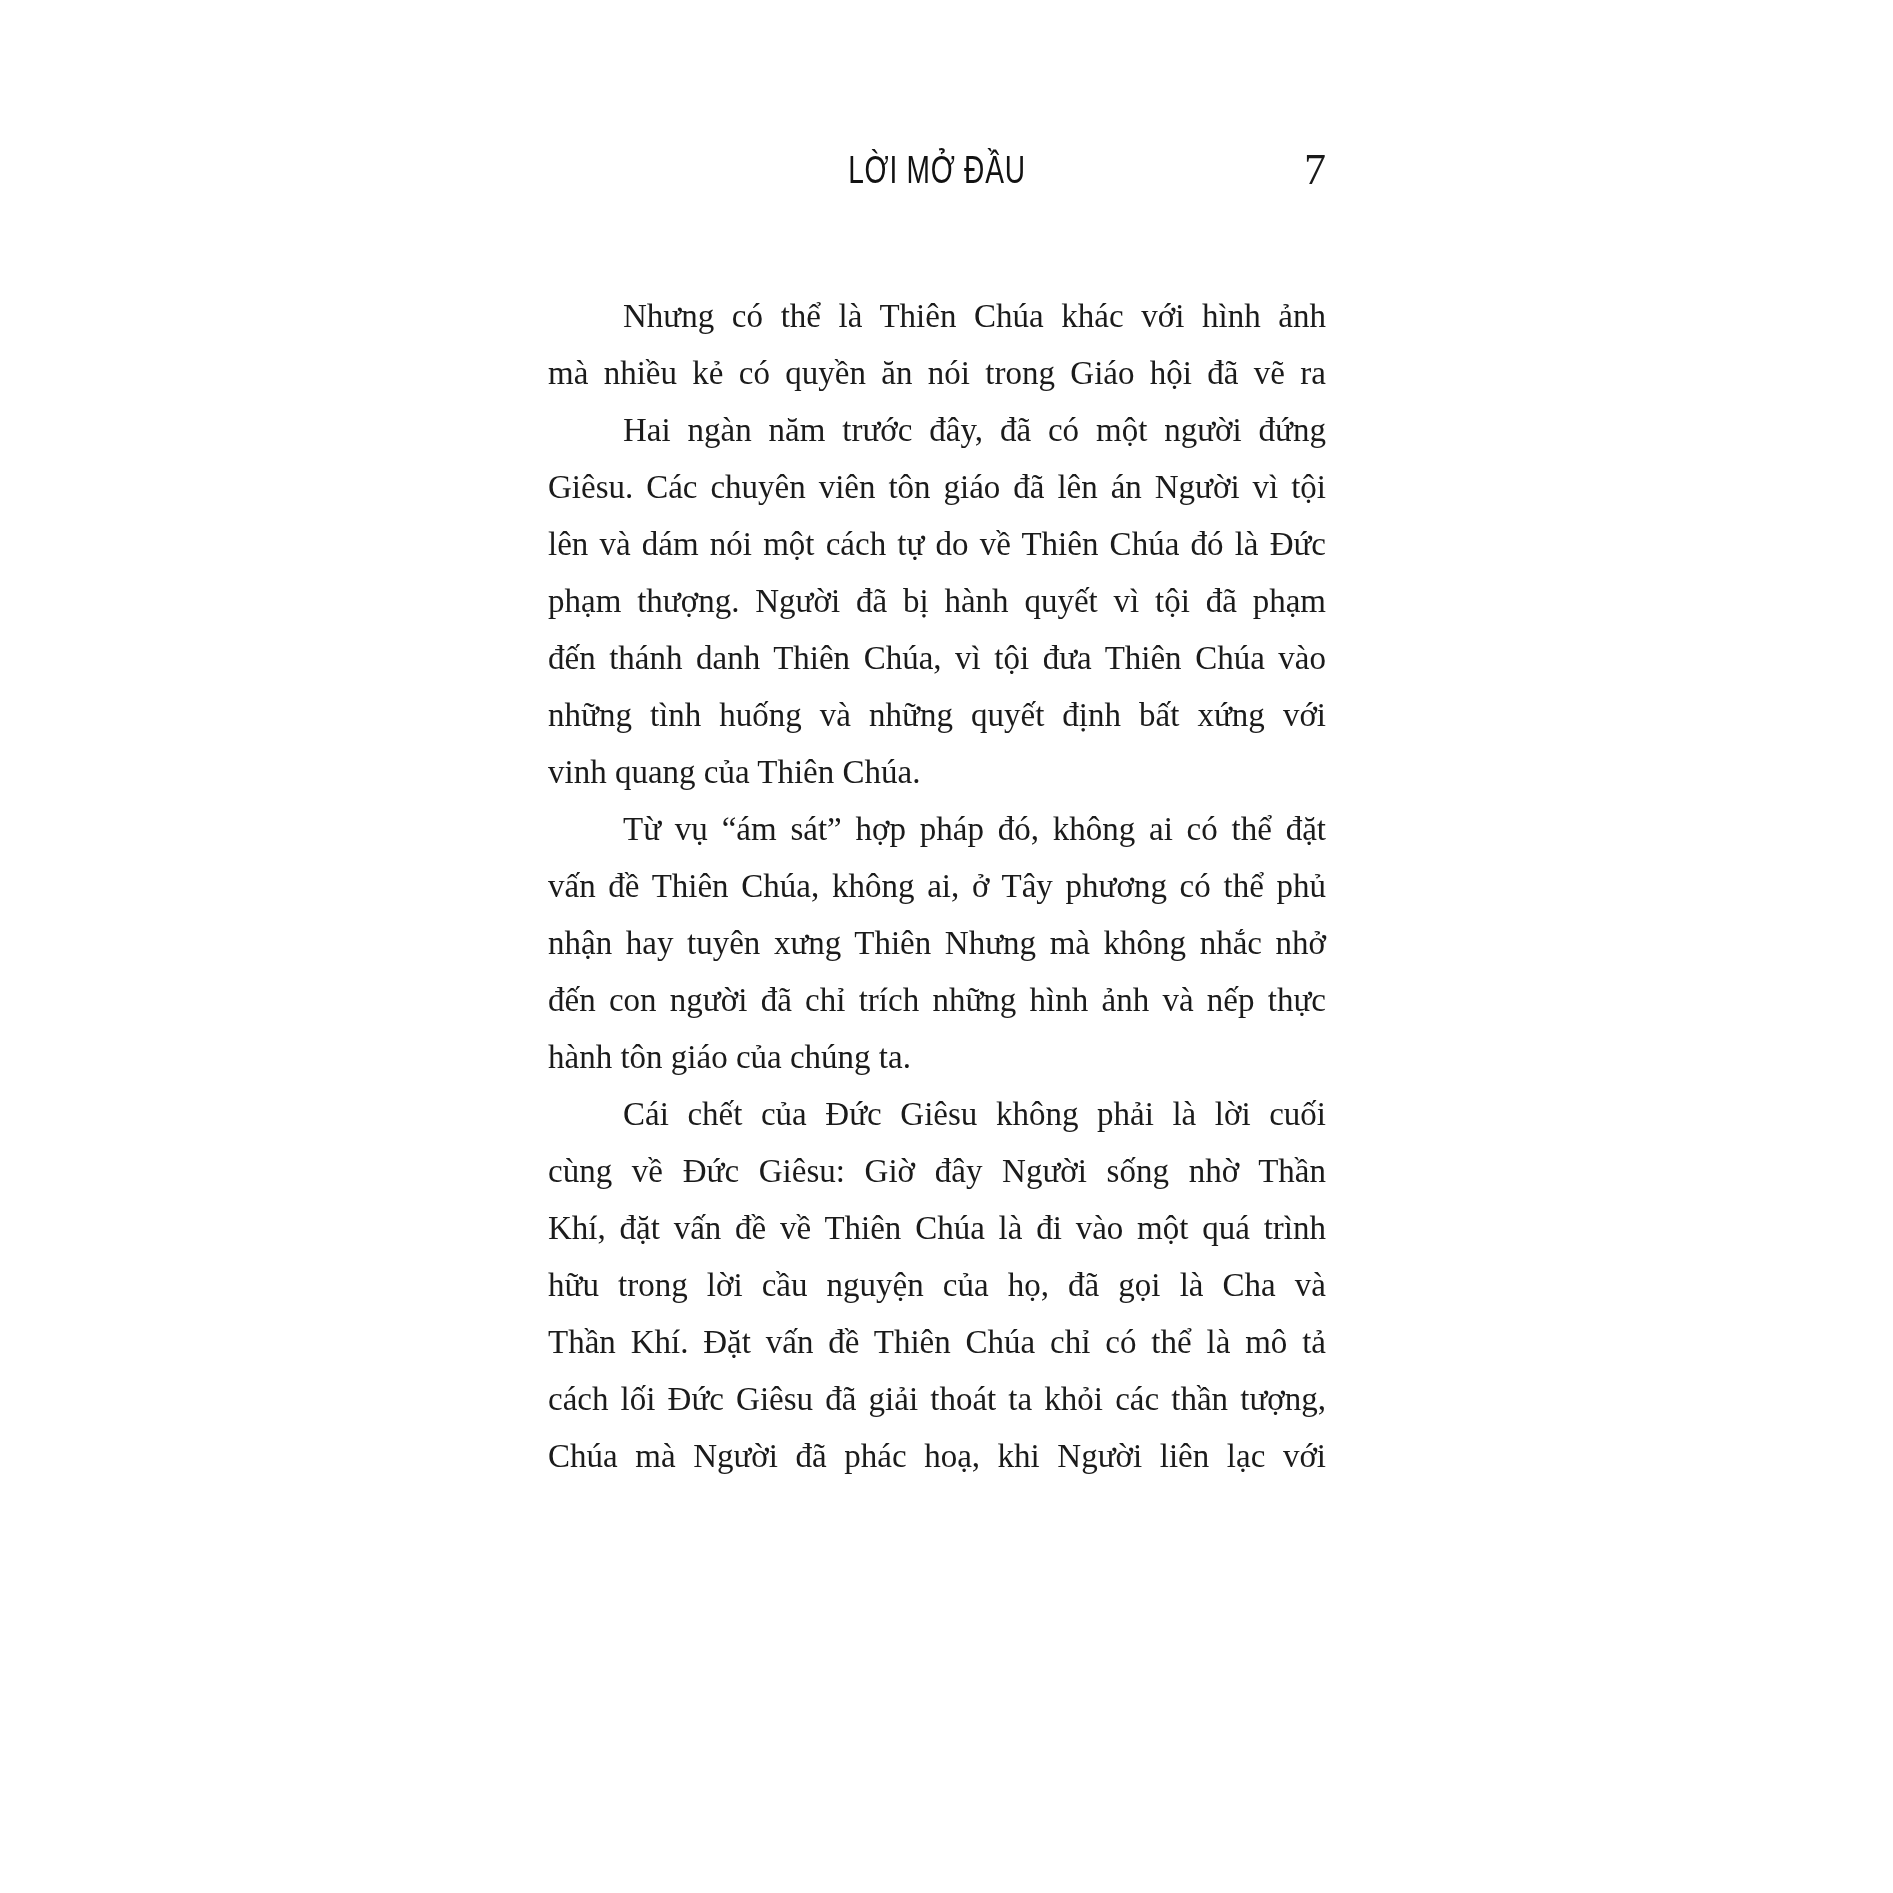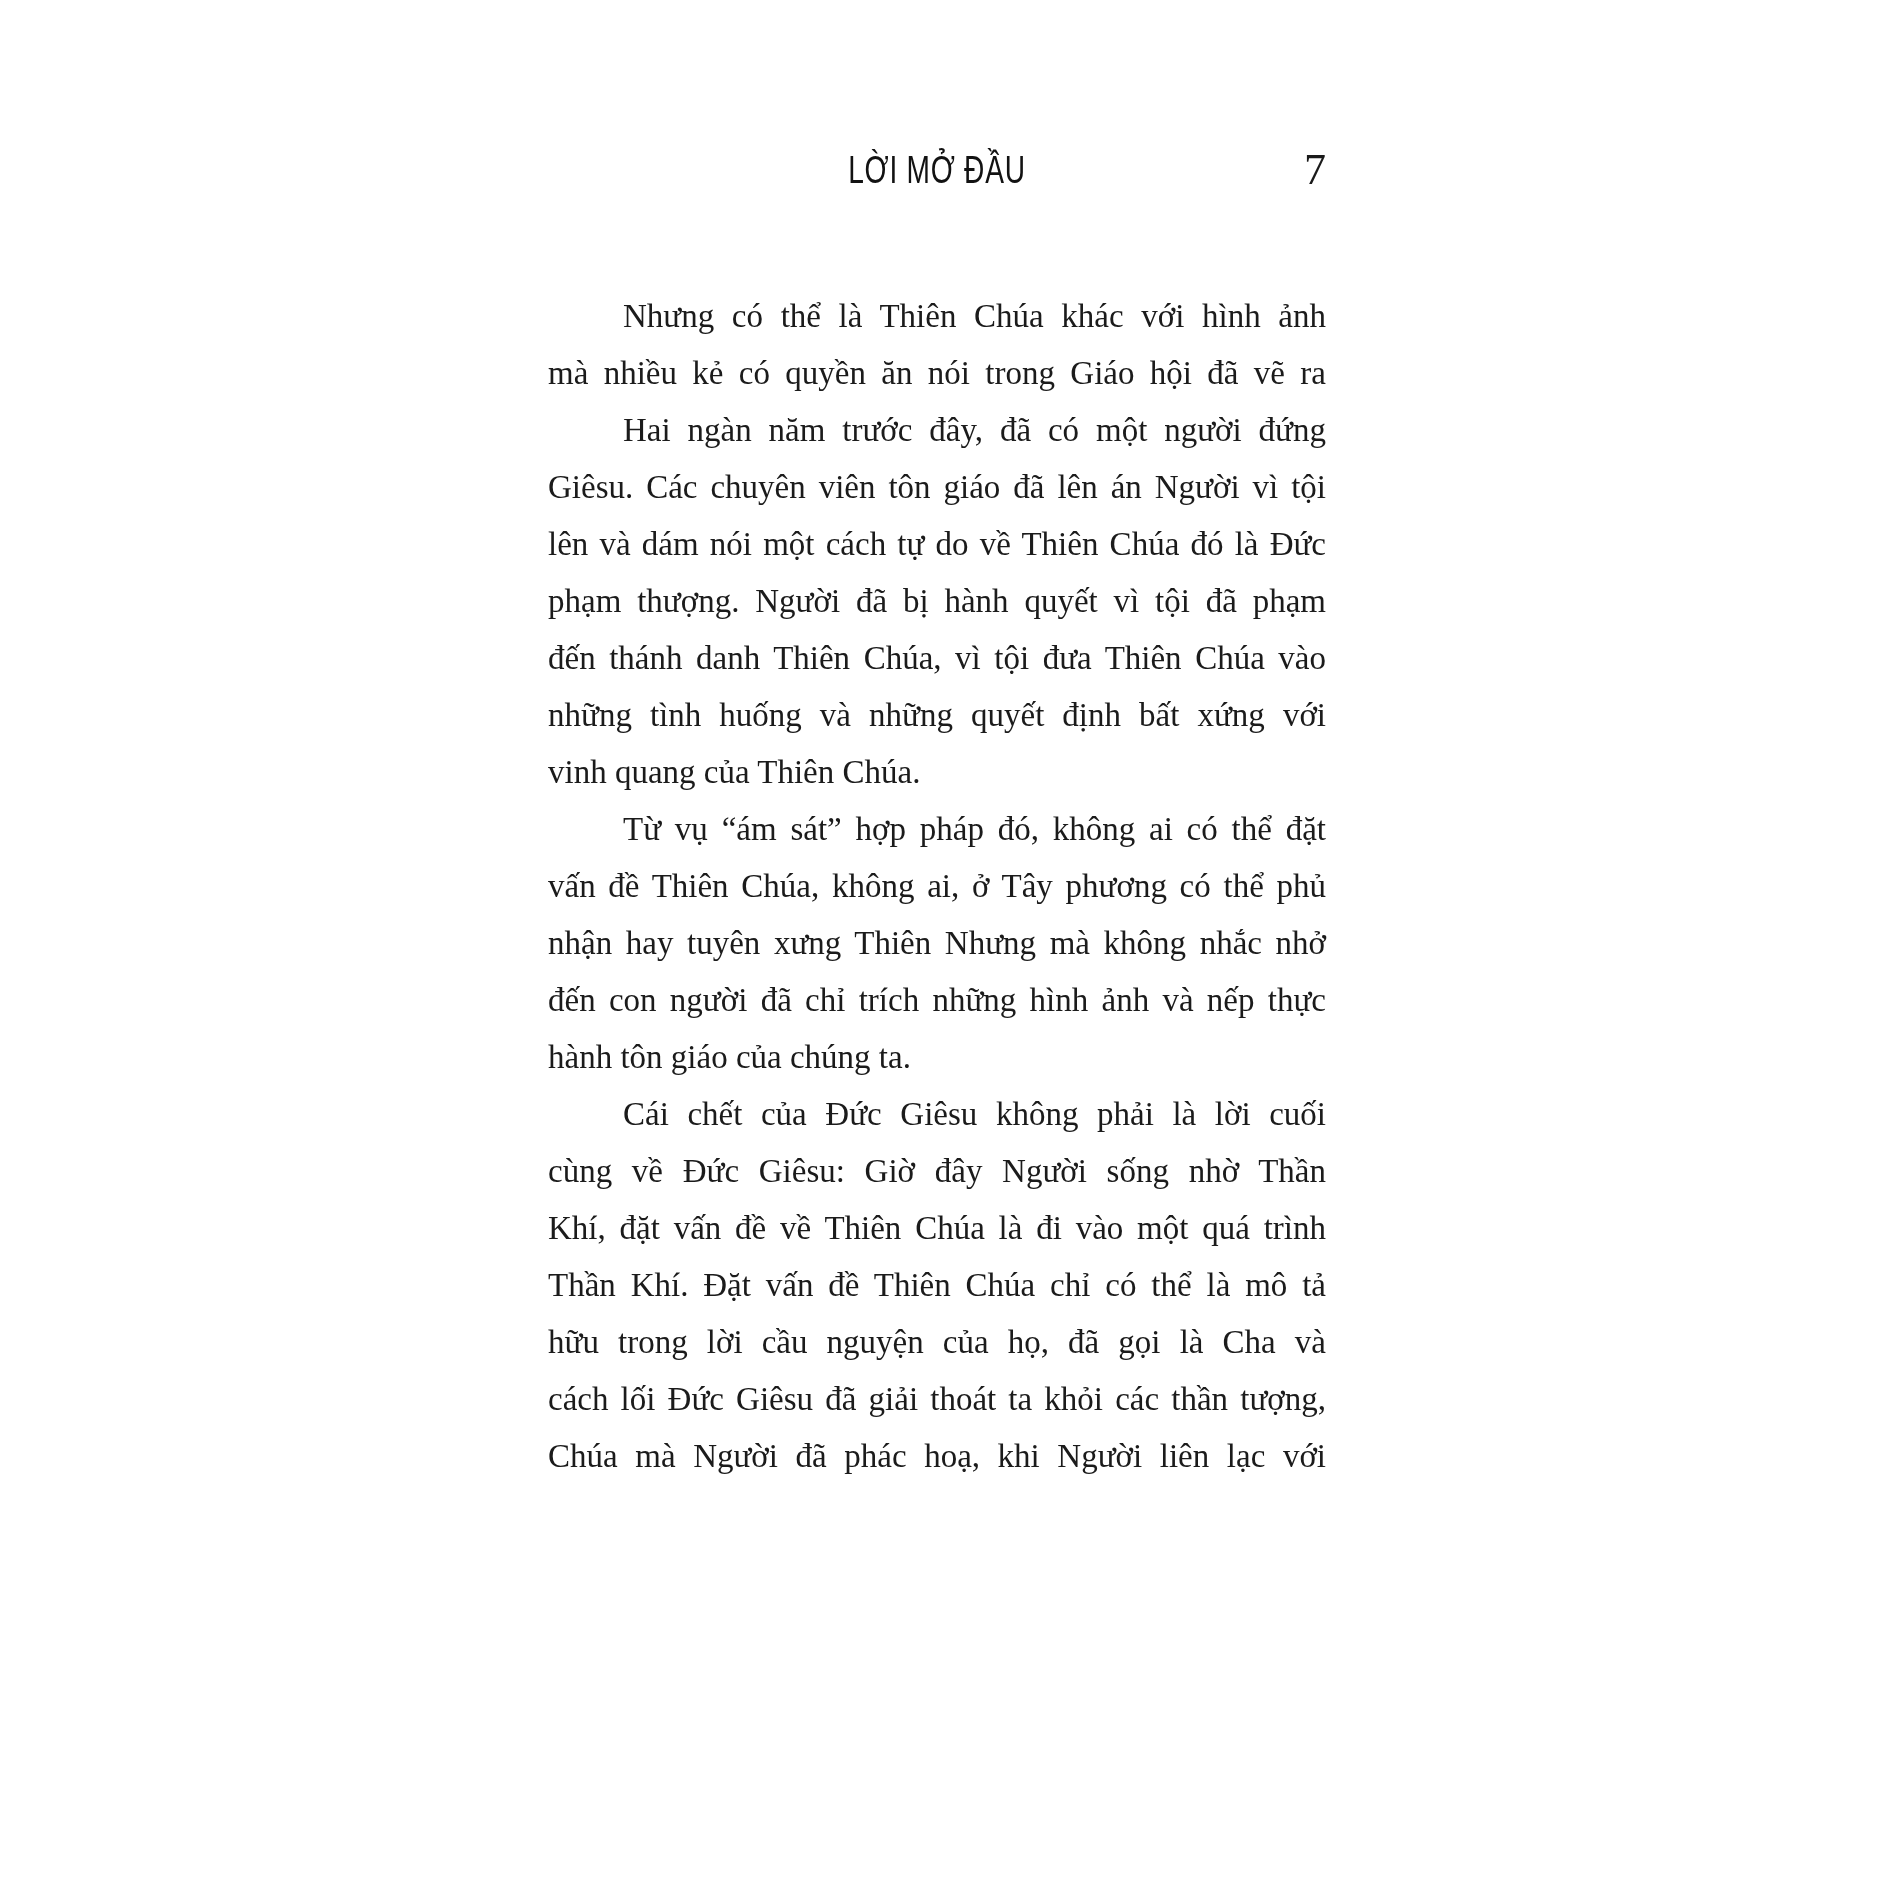--- a/index.html
+++ b/index.html
@@ -102,20 +102,20 @@
 
       <div class="line indent">Từ vụ “ám sát” hợp pháp đó, không ai có thể đặt</div>
       <div class="line">vấn đề Thiên Chúa, không ai, ở Tây phương có thể phủ</div>
       <div class="line">nhận hay tuyên xưng Thiên Nhưng mà không nhắc nhở</div>
       <div class="line">đến con người đã chỉ trích những hình ảnh và nếp thực</div>
       <div class="line para-end">hành tôn giáo của chúng ta.</div>
 
       <div class="line indent">Cái chết của Đức Giêsu không phải là lời cuối</div>
       <div class="line">cùng về Đức Giêsu: Giờ đây Người sống nhờ Thần</div>
       <div class="line">Khí, đặt vấn đề về Thiên Chúa là đi vào một quá trình</div>
+      <div class="line">hữu trong lời cầu nguyện của họ, đã gọi là Cha và</div>
       <div class="line">Thần Khí. Đặt vấn đề Thiên Chúa chỉ có thể là mô tả</div>
-      <div class="line">hữu trong lời cầu nguyện của họ, đã gọi là Cha và</div>
       <div class="line">cách lối Đức Giêsu đã giải thoát ta khỏi các thần tượng,</div>
       <div class="line">Chúa mà Người đã phác hoạ, khi Người liên lạc với</div>
     </div>
 
   </div>
 </div>
 
 </body></html>

